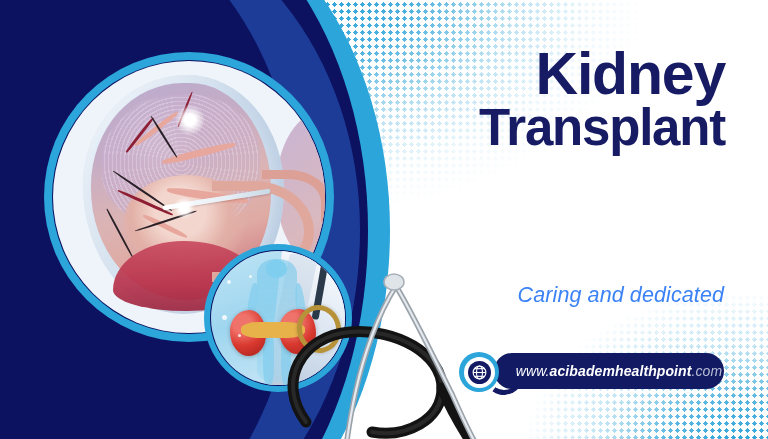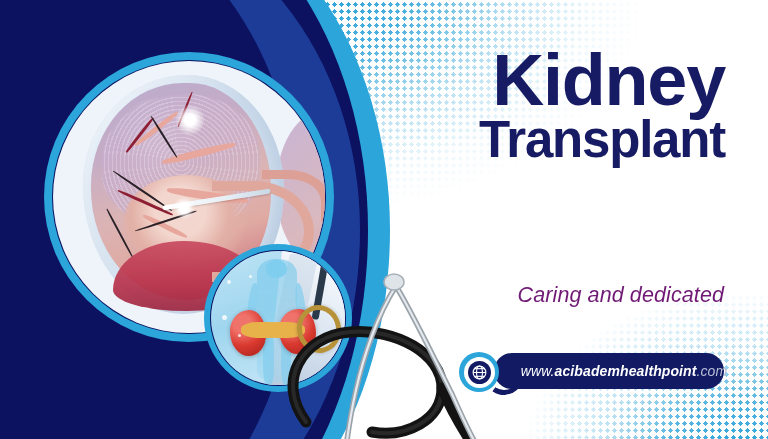--- a/index.html
+++ b/index.html
@@ -196,44 +196,44 @@
   .steth{position:absolute;left:246px;top:262px;width:300px;height:200px;pointer-events:none;}
 
   
   .text-col{
     position:absolute;right:43px;top:46px;width:420px;text-align:right;
   }
   .t-line1,.t-line2{
     display:block;font-weight:bold;color:#161b63;letter-spacing:-1.2px;
     line-height:.95;
   }
-  .t-line1{font-size:72px;}
+  .t-line1{font-size:59px;}
   .t-line2{font-size:51px;margin-top:2px;}
   .t-line3{
     display:block;font-size:57px;font-weight:300;color:#1a2068;letter-spacing:-.5px;
     line-height:1.0;margin-top:2px;
   }
   .subtitle{
     position:absolute;right:44px;top:282px;width:420px;text-align:right;
-    font-style:italic;font-size:21.5px;line-height:1.28;color:#701a75;font-weight:400;
+    font-style:italic;font-size:21.5px;line-height:1.28;color:#3b82f6;font-weight:400;
     letter-spacing:.1px;
   }
   .sub-l{display:block;}
 
   
   .url-badge{
     position:absolute;left:459px;top:352px;width:265px;height:38px;
   }
   .url-pill{
     position:absolute;left:35px;top:1px;width:230px;height:36px;border-radius:18px;
     background:#111a63;display:flex;align-items:center;justify-content:center;
   }
   .url-text{
     font-style:italic;font-size:14px;color:#ffffff;white-space:nowrap;
-    padding-left:30px;letter-spacing:.1px;
+    padding-left:20px;letter-spacing:.1px;
   }
   .url-www{font-weight:400;}
   .url-main{font-weight:bold;}
   .url-tld{color:#b9bed6;font-weight:400;}
   .url-tail{
     position:absolute;left:26px;top:5px;width:28px;height:28px;border-radius:50%;
     border:5px solid #111a63;border-left-color:transparent;border-top-color:transparent;
     transform:rotate(-8deg);
   }
   .globe-wrap{

